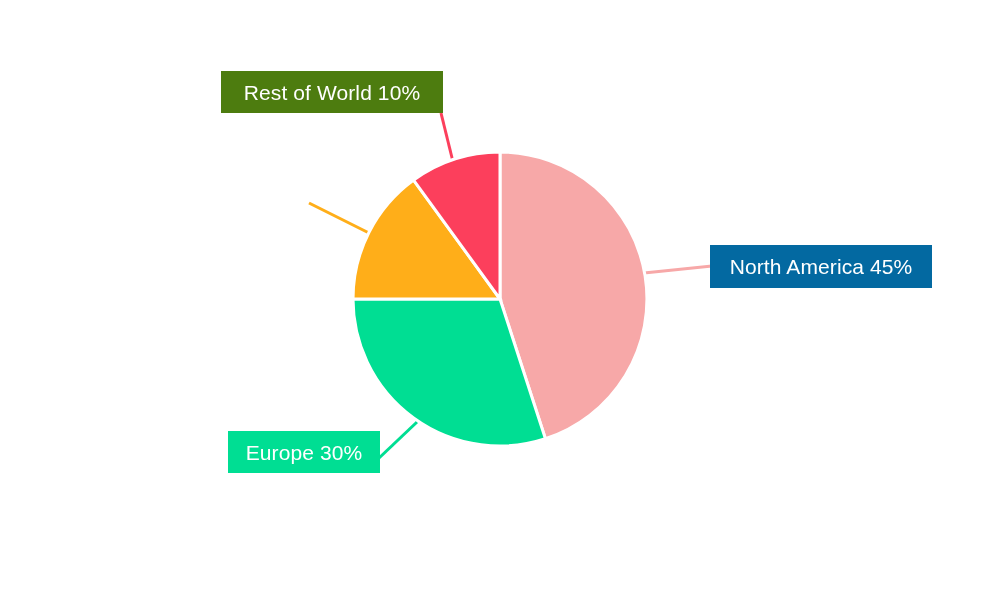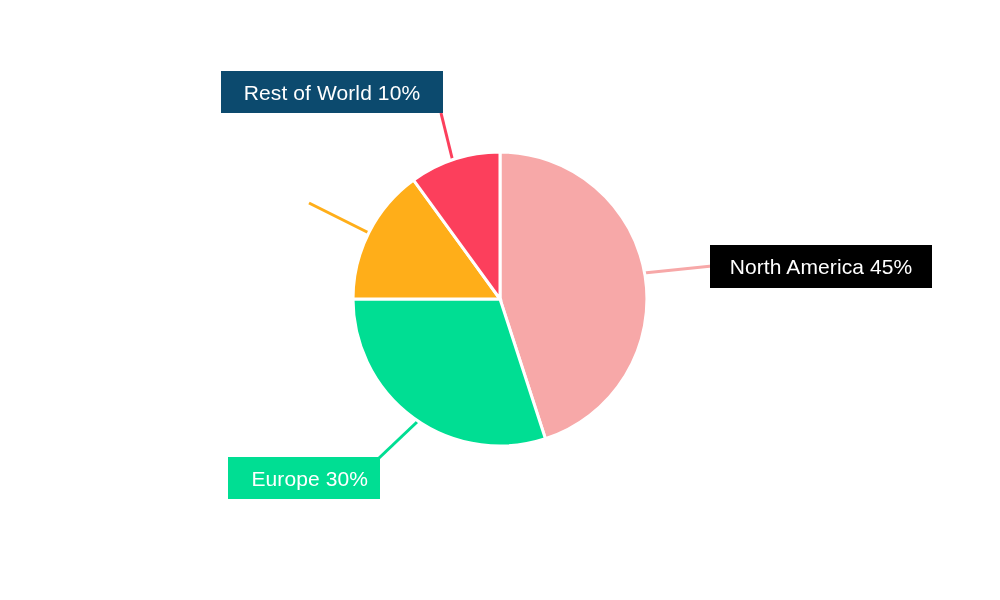--- a/index.html
+++ b/index.html
@@ -72,26 +72,26 @@
       <path class="slice-path" fill="#f7a8a8" d="M 500 299 L 500 152 A 147 147 0 0 1 545.43 438.78 Z"></path>
 
       <path class="slice-path" fill="#00de93" d="M 500 299 L 545.43 438.78 A 147 147 0 0 1 353 299 Z"></path>
 
       <path class="slice-path" fill="#ffae19" d="M 500 299 L 353 299 A 147 147 0 0 1 413.59 180.05 Z"></path>
 
       <path class="slice-path" fill="#fc3f5c" d="M 500 299 L 413.59 180.05 A 147 147 0 0 1 500 152 Z"></path>
     </g>
   </svg>
 
-  <div class="label-box" style="left:710px; top:245px; width:222px; height:43px; background:#000000;">
+  <div class="label-box" style="left:710px; top:245px; width:222px; height:43px; background:#0369a1;">
     <span>North America 45%</span>
   </div>
 
-  <div class="label-box" style="left:228px; top:457px; width:152px; height:42px; background:#00de93;justify-content:flex-end;">
+  <div class="label-box" style="left:228px; top:431px; width:152px; height:42px; background:#00de93;">
     <span>Europe 30%</span>
   </div>
 
 
-  <div class="label-box" style="left:221px; top:71px; width:222px; height:42px; background:#0c4a6e;">
+  <div class="label-box" style="left:221px; top:71px; width:222px; height:42px; background:#4d7c0f;">
     <span>Rest of World 10%</span>
   </div>
 
 </div>
 
 </body></html>

